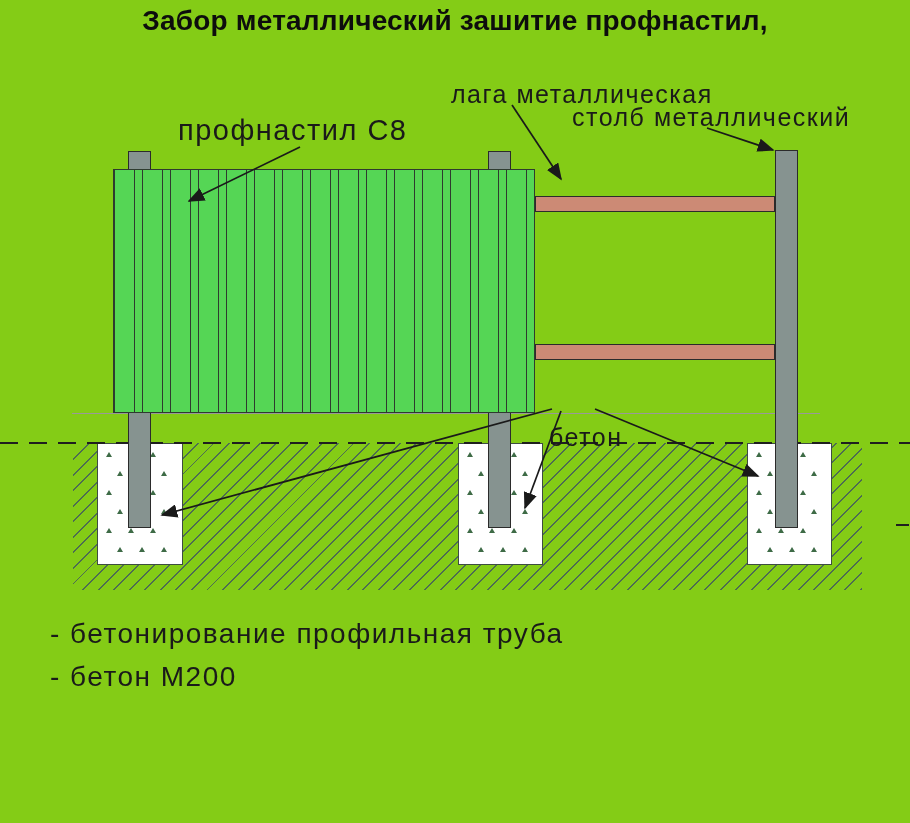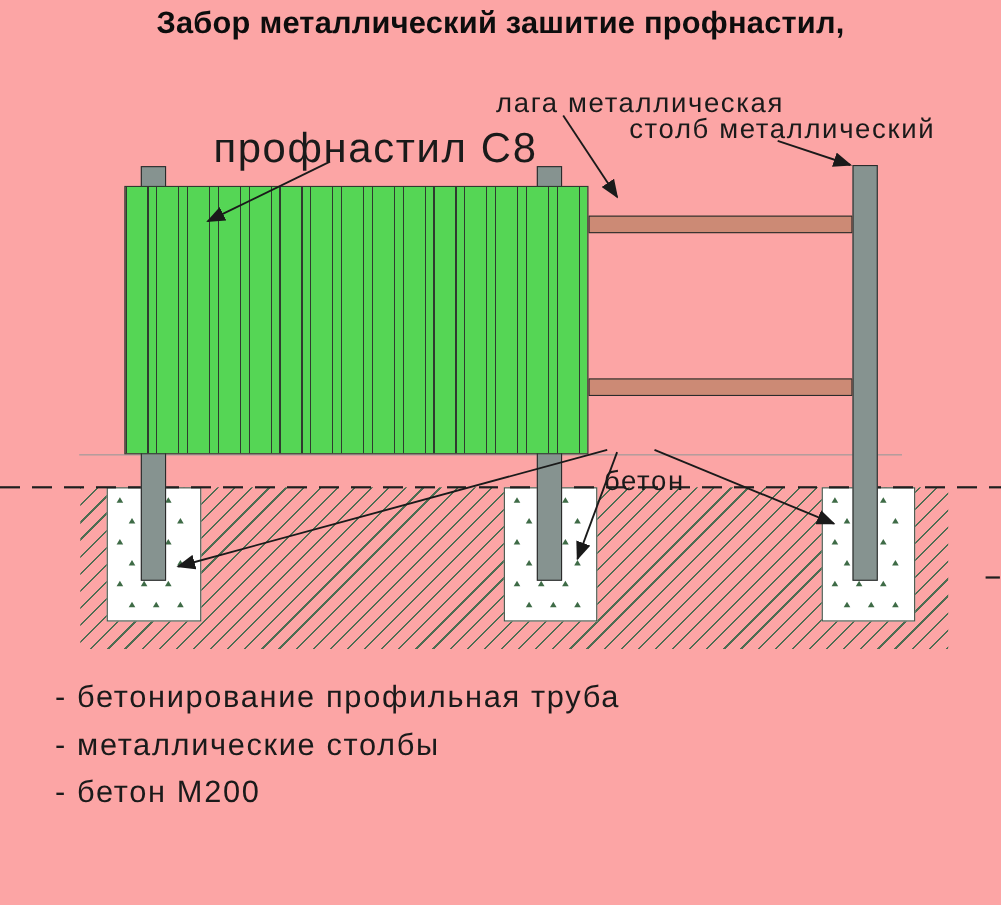--- a/index.html
+++ b/index.html
@@ -1,20 +1,20 @@
 <!DOCTYPE html>
 <html><head>
 <meta charset="utf-8">
 <style>
   html, body { margin: 0; padding: 0; background: #ffffff; }
   .canvas {
     position: relative;
     width: 910px;
     height: 823px;
-    background: #fca5a5;
+    background: #84cc16;
     overflow: hidden;
     font-family: "Liberation Sans", sans-serif;
     color: var(--text, #1a1a1a);
   }
 
   
   .title {
     position: absolute;
     top: 5px; left: 0;
     width: 100%;
@@ -123,21 +123,21 @@
 
   
   .callout {
     position: absolute;
     font-size: 25px;
     letter-spacing: 1.5px;
     white-space: nowrap;
     color: var(--text);
     z-index: 9;
   }
-  .lbl-profnastil { left: 178px; top: 114px; font-size: 38px; margin-left: 16px; }
+  .lbl-profnastil { left: 178px; top: 114px; font-size: 29px; }
   .lbl-laga       { left: 451px; top: 80px; }
   .lbl-stolb      { left: 572px; top: 103px; }
   .lbl-beton      { left: 549px; top: 380px; margin-top: 43px; }
 
   .arrows {
     position: absolute;
     left: 0; top: 0;
     width: 910px; height: 823px;
     z-index: 10;
     pointer-events: none;
@@ -251,17 +251,16 @@
     <line x1="300" y1="147" x2="189" y2="201" marker-end="url(#ah)"></line>
     <line x1="512" y1="105" x2="561" y2="179" marker-end="url(#ah)"></line>
     <line x1="707" y1="128" x2="773" y2="150" marker-end="url(#ah)"></line>
     <line x1="552" y1="409" x2="162" y2="515" marker-end="url(#ah)"></line>
     <line x1="561" y1="411" x2="525" y2="508" marker-end="url(#ah)"></line>
     <line x1="595" y1="409" x2="758" y2="476" marker-end="url(#ah)"></line>
   </svg>
 
   <div class="materials">
     <div>- бетонирование профильная труба</div>
-    <div>- металлические столбы</div>
     <div>- бетон М200</div>
   </div>
 
 </div>
 
 </body></html>

